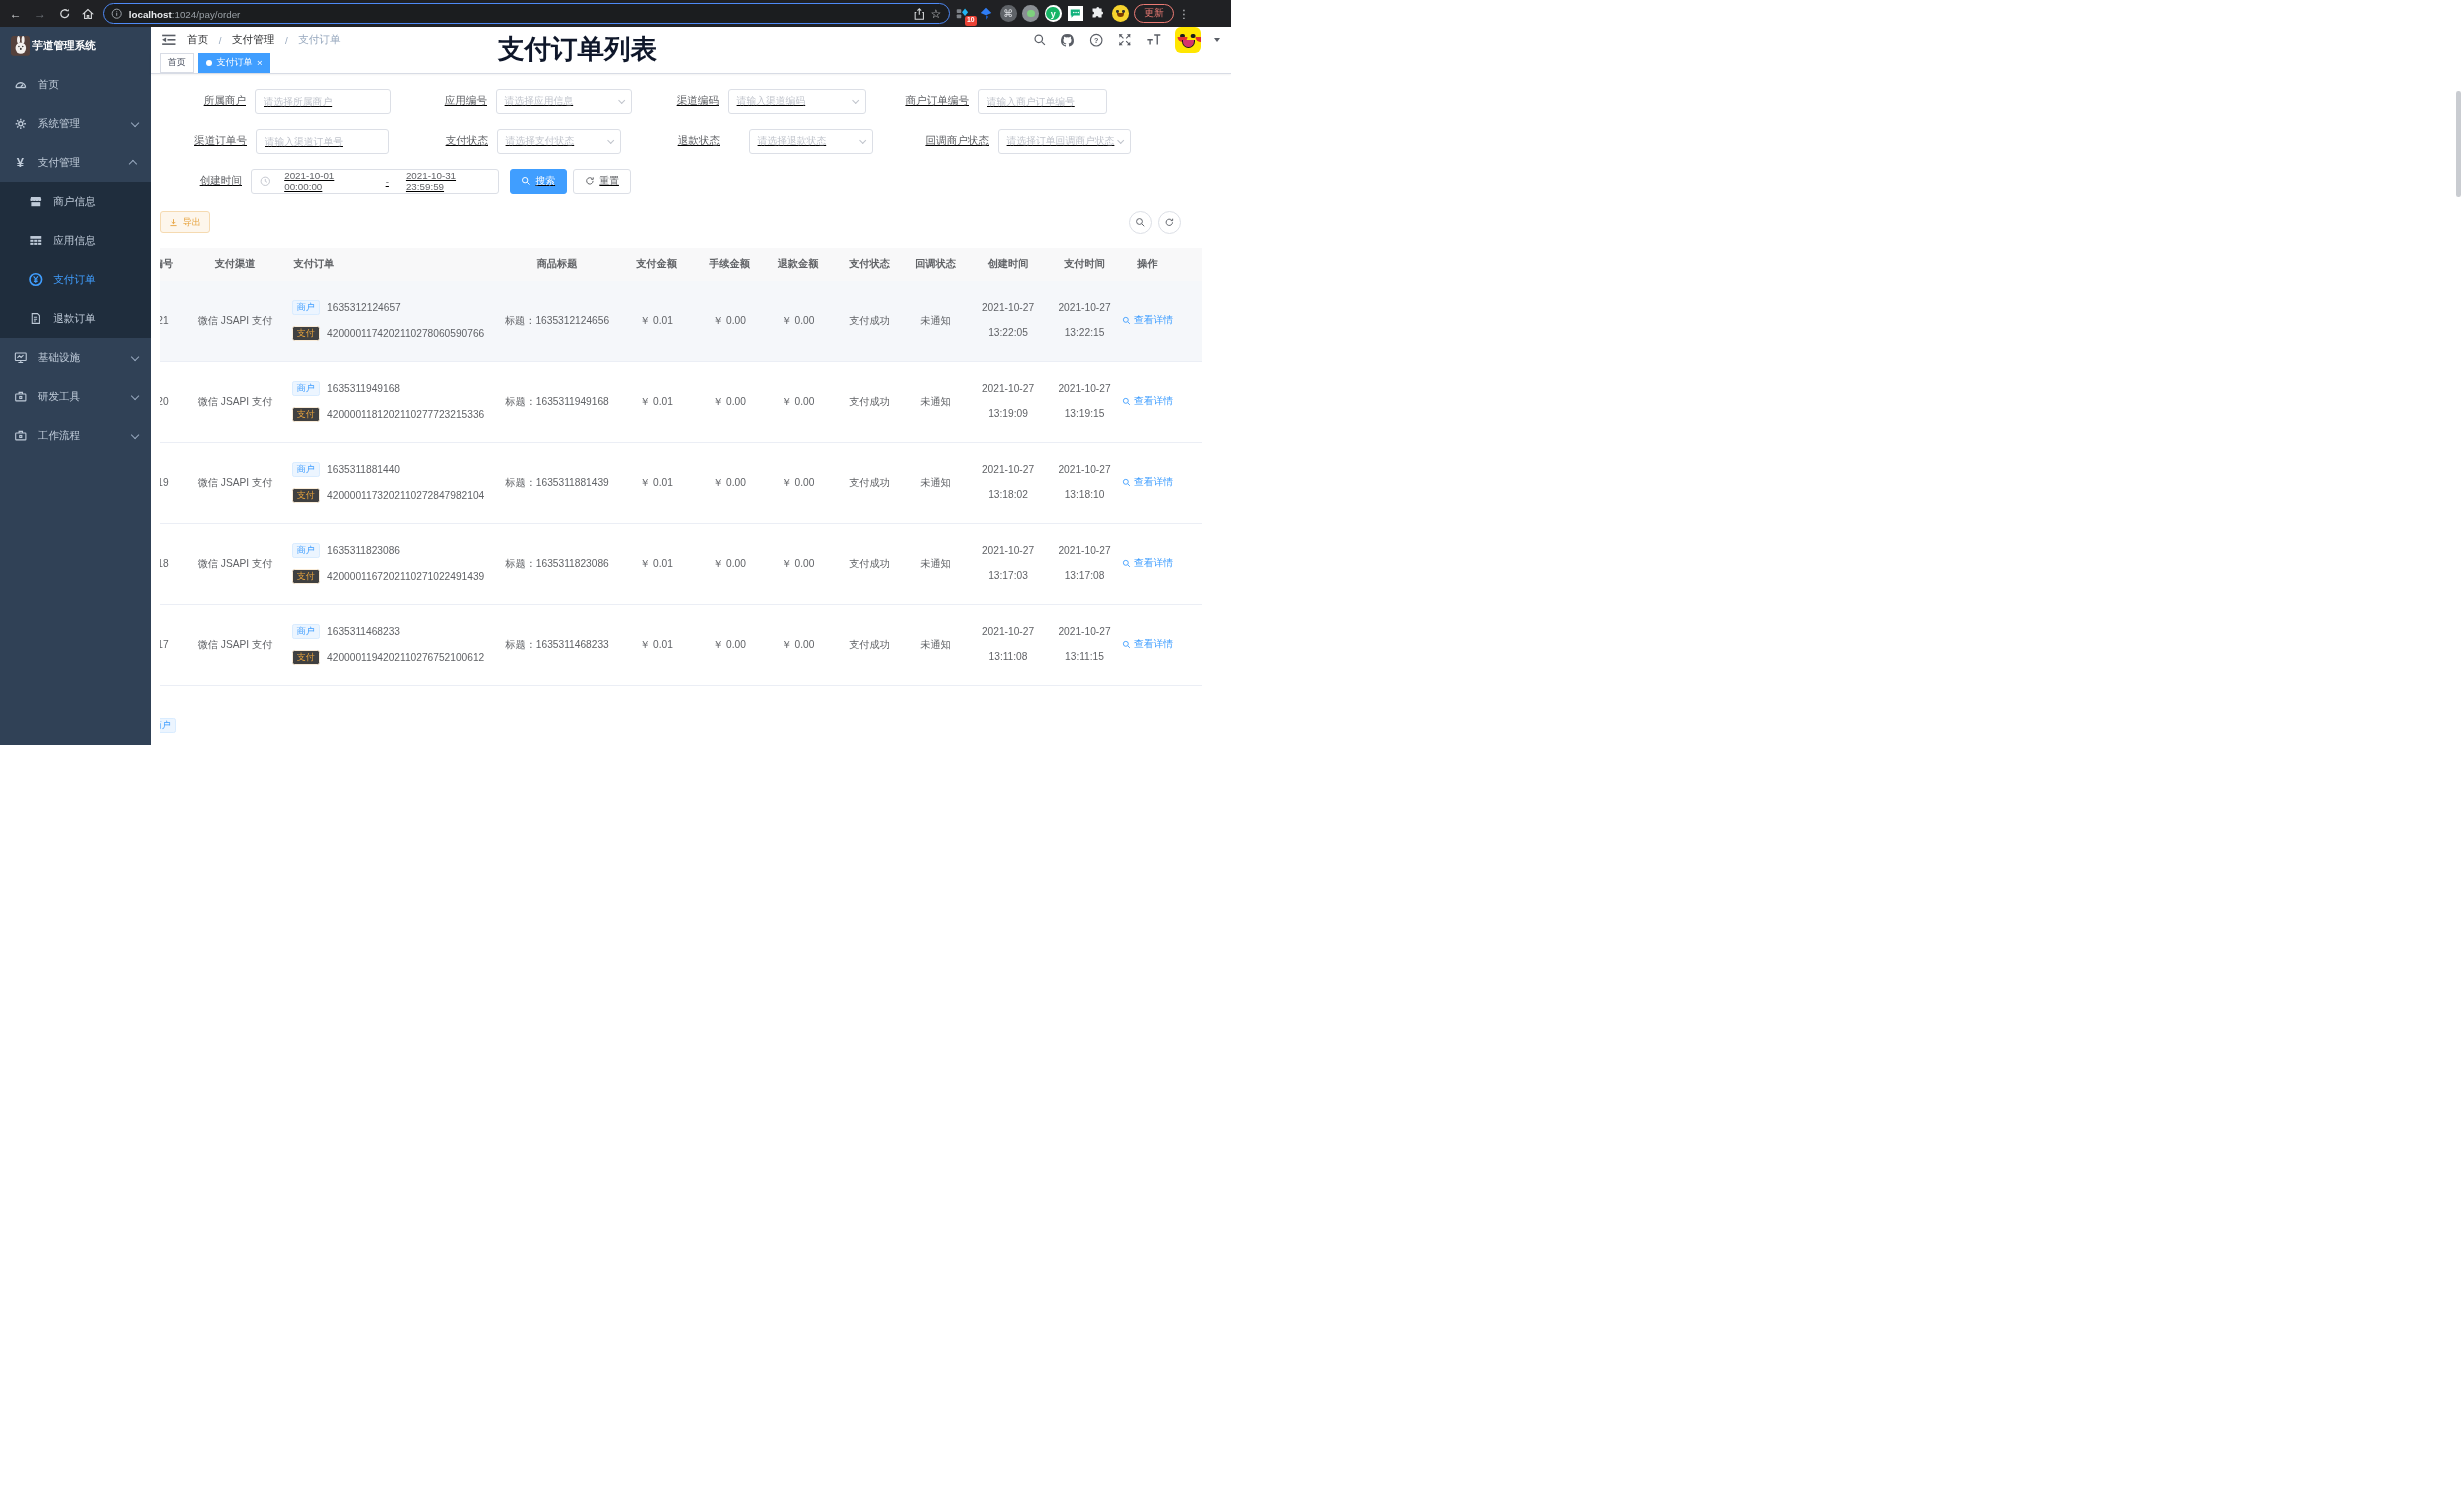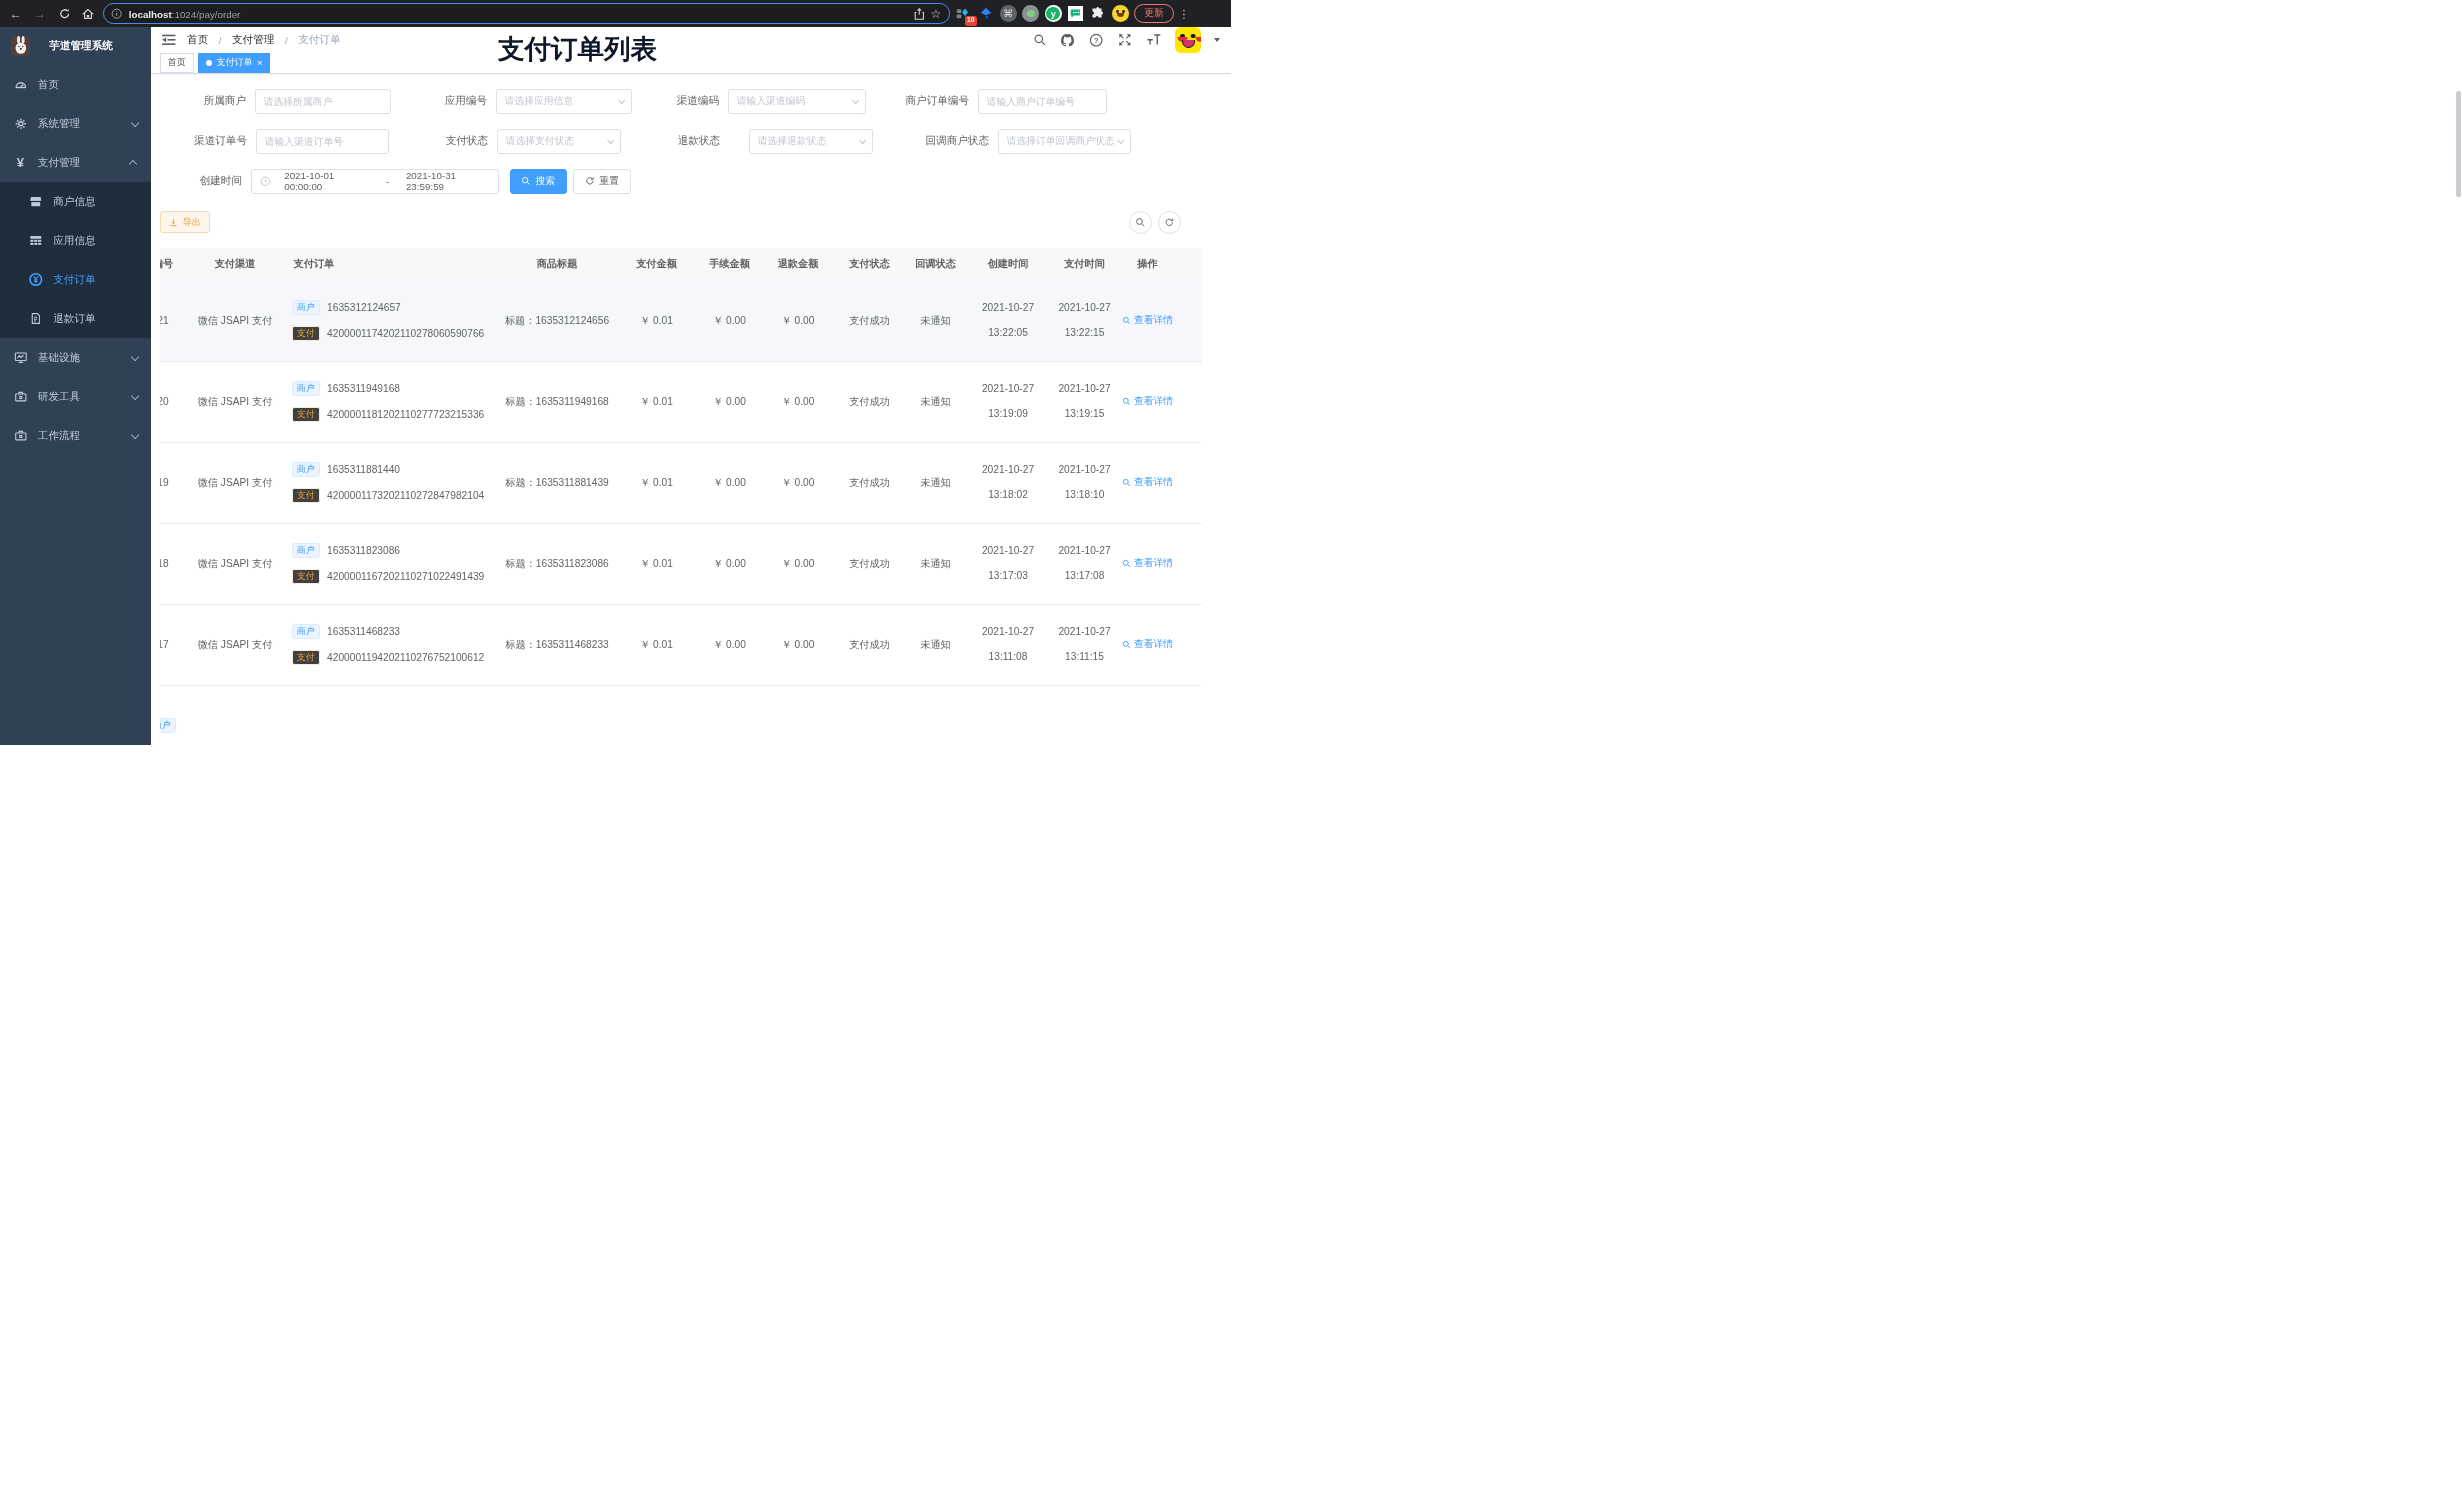--- a/index.html
+++ b/index.html
@@ -25,21 +25,21 @@
     padding:0 9px; font-size:9.8px; flex:none; }
   .kebab { color:#c7cace; font-size:11.4px; letter-spacing:0; width:10.6px; text-align:center; flex:none; }
   .emoji-face { width:16.7px; height:16.7px; border-radius:50%; background:#f6d32d; position:relative; }
   .emoji-face::before { content:''; position:absolute; width:2.3px; height:2.3px; border-radius:50%; background:#333;
     left:3.8px; top:5.3px; box-shadow:6px 0 0 #333; }
   .emoji-face::after { content:''; position:absolute; left:4.5px; top:8.3px; width:6.8px; height:3.8px; border-radius:0 0 6.8px 6.8px; background:#7c3a00; }
 
   
   .app { display:flex; height:718px; }
   .sidebar { width:151px; background:#304156; flex:none; display:flex; flex-direction:column; }
-  .logo-row { height:38px; display:flex; align-items:center; gap:19px; padding:0 10.6px; }
+  .logo-row { height:38px; display:flex; align-items:center; gap:2px; padding:0 10.6px; }
   .logo-img { width:19.7px; height:19.7px; border-radius:2.3px; flex:none; }
   .logo-title { color:#fff; font-size:10.6px; font-weight:bold; white-space:nowrap; }
   .menu { flex:1; }
   .mi { height:39px; display:flex; align-items:center; padding:0 13.6px; color:#bfcbd9; font-size:10.6px; gap:10.6px; cursor:pointer; }
   .mi .lab { flex:1; white-space:nowrap; }
   .sub { background:#1f2d3d; }
   .sub .mi { padding-left:29px; }
   .mi.active { color:#409eff; }
   .chev { width:6px; height:6px; border-right:1.1px solid #97a8be; border-bottom:1.1px solid #97a8be; flex:none; }
   .chev.down { transform:rotate(45deg) translateY(-1.5px); }
@@ -65,21 +65,21 @@
     align-items:center; padding:0 9px; gap:4.5px; background:#fff; }
   .tag-item { height:19.7px; border:0.8px solid #d8dce5; background:#fff; color:#495060; font-size:9px; display:flex;
     align-items:center; padding:0 6.8px; gap:4.5px; cursor:pointer; }
   .tag-item.active { background:#409eff; border-color:#409eff; color:#fff; }
   .tag-dot { width:6px; height:6px; border-radius:50%; background:#fff; }
   .tag-close { font-size:9.8px; line-height:1; }
 
   .annotation { position:absolute; left:347px; top:3.8px; font-size:26.5px; font-weight:bold; z-index:5; white-space:nowrap; }
 
   .content { padding:0 9px; position:relative; }
-  .frow { display:flex; align-items:center; height:25px; margin-top:15px; }
+  .frow { display:flex; align-items:center; height:25px; margin-top:15px;text-decoration:underline; }
   .flabel { font-size:10.6px; color:#606266; text-align:right; margin-right:9px; white-space:nowrap; flex:none; }
   .w4 { width:44px; } .w5 { width:55px; } .w6 { width:65px; }
   .fctrl { height:25px; border:0.8px solid #dcdfe6; border-radius:3px; background:#fff; display:flex; align-items:center;
     padding:0 7.6px; font-size:9.8px; color:#c0c4cc; position:relative; flex:none; }
   input.fctrl { color:#606266; }
   input.fctrl::placeholder { color:#c0c4cc; }
   .sel-chev { position:absolute; right:7.6px; width:5.3px; height:5.3px; border-right:1.1px solid #c0c4cc; border-bottom:1.1px solid #c0c4cc;
     transform:rotate(45deg) translateY(-1.5px); }
   .datebox { gap:14px; color:#606266; }
   .datebox .dsep { color:#606266; margin:0 3px; }

